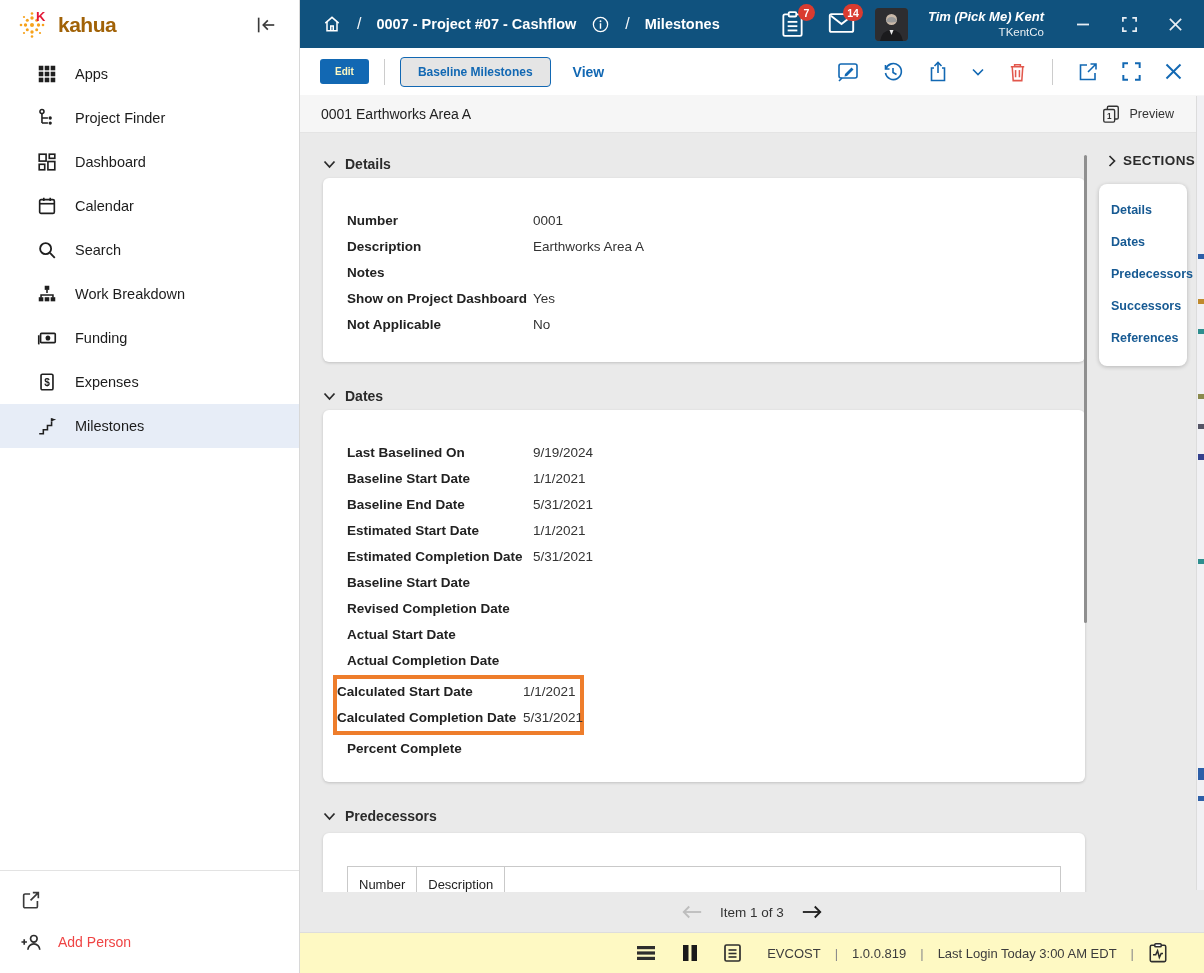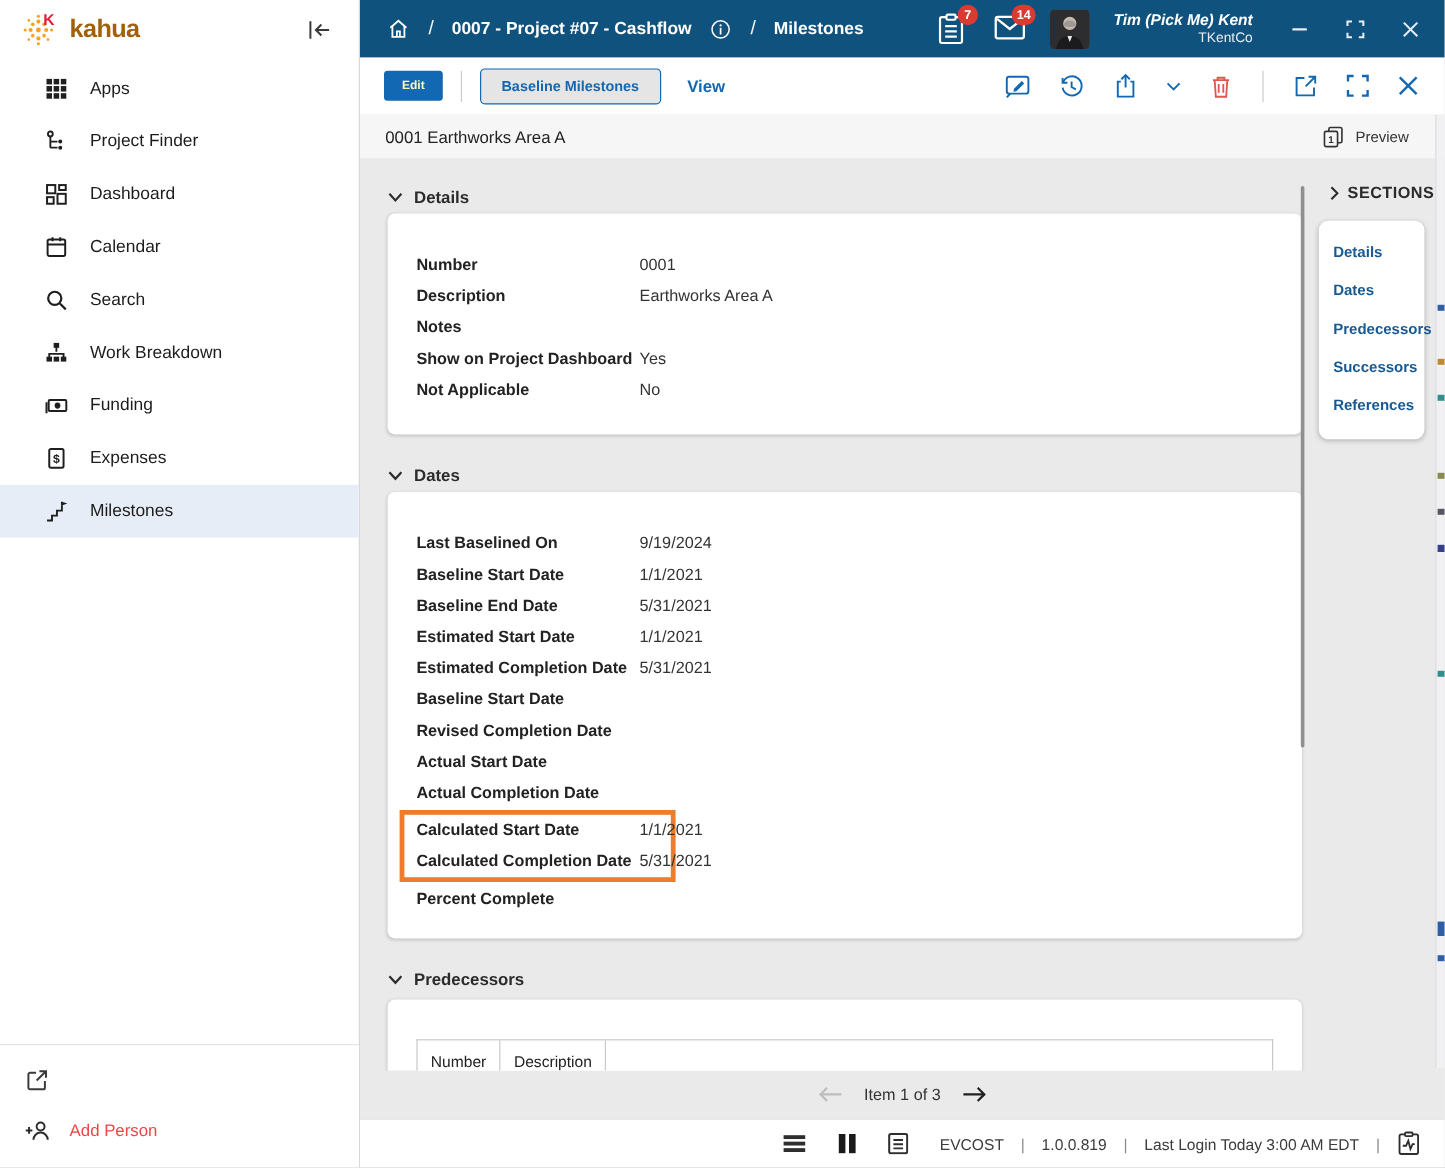--- a/index.html
+++ b/index.html
@@ -59,21 +59,21 @@
 
   .content { position:relative; height:759px; background:#EAEAEA; overflow:hidden; }
   .col { position:absolute; left:23px; top:0; width:762px; }
   .sec-head { display:flex; align-items:center; gap:9px; font-size:14px; font-weight:700; color:#2b2b2b; height:28px; cursor:pointer; }
   .mt18 { margin-top:17px; } .mt20 { margin-top:20px; }
   .card { background:#fff; border-radius:6px; box-shadow:0 1px 3px rgba(0,0,0,.18); }
   .pad-card { padding:30px 24px 24px; }
   .frow { display:flex; line-height:26px; font-size:13.5px; }
   .flabel { width:186px; flex:0 0 186px; font-weight:700; color:#222; }
   .fvalue { color:#333; }
-  .hl-box { border:4px solid #EE7D2B; margin-left:-14px; padding-left:10px; width:230px; margin-top:1px; margin-bottom:1px; }
+  .hl-box { border:4px solid #EE7D2B; margin-left:-14px; width:251px; margin-top:1px; margin-bottom:1px; }
 
   .pred-card { margin-top:3px; padding:33px 24px 0; height:86px; overflow:hidden; }
   .ptable { display:flex; border:1px solid #c9c9c9; border-bottom:2px solid #b3b3b3; height:37px; background:#fff; }
   .pcell { display:flex; align-items:center; padding:0 11px; font-size:13px; color:#222; border-right:1px solid #c9c9c9; }
   .pfill { flex:1; border-right:none; }
 
   .scroll-thumb { position:absolute; left:784px; top:22px; width:3px; height:468px; background:#8f8f8f; border-radius:2px; }
 
   .sections-head { position:absolute; top:20px; left:808px; display:flex; align-items:center; gap:7px;
     font-size:13.5px; font-weight:700; color:#2b2b2b; letter-spacing:.4px; cursor:pointer; }
@@ -81,22 +81,22 @@
     border-radius:8px; box-shadow:0 1px 4px rgba(0,0,0,.22); padding:10px 12px 12px; }
   .sections-card a { display:block; line-height:32px; font-size:12.5px; font-weight:700;
     color:#175A93; text-decoration:none; cursor:pointer; }
 
   .edge-strip { position:absolute; right:0; top:96px; width:8px; height:794px; background:#F1F1F4;
     border-left:1px solid #dcdcdc; z-index:6; }
   .edge-strip i { position:absolute; left:1px; width:6px; display:block; }
 
   .item-nav { height:40px; background:#EAEAEA; display:flex; align-items:center; justify-content:center;
     gap:17px; font-size:13.5px; color:#333; }
-  .status-bar { height:41px; background:#ffffff; border-top:1px solid #ddd; display:flex; align-items:center;
-    justify-content:flex-end; padding-right:20px; gap:12px; font-size:13px; color:#3c3c3c; }
+  .status-bar { height:41px; background:#fef9c3; border-top:1px solid #ddd; display:flex; align-items:center;
+    justify-content:flex-end; padding-right:36px; gap:12px; font-size:13px; color:#3c3c3c; }
   .sb-ic { margin-right:14px; cursor:pointer; }
   .sb-sep { color:#8a8a8a; padding:0 2px; }
 </style>
 </head>
 <body>
 
 <div class="screen">
 
   <div class="sidebar">
     <div class="logo-row">

